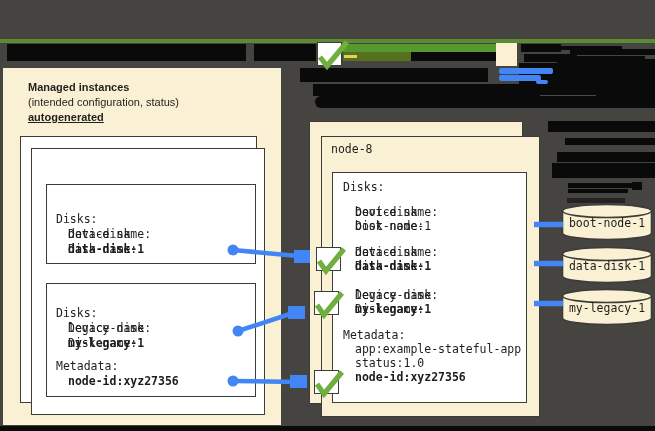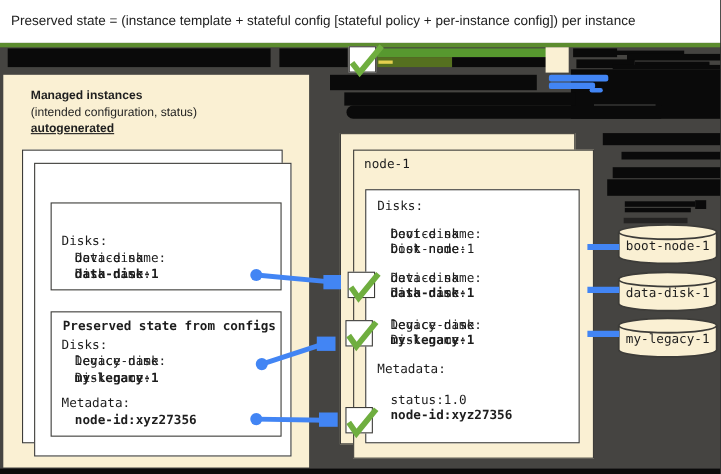--- a/index.html
+++ b/index.html
@@ -47,23 +47,20 @@
   .overlay{left:0;top:0;z-index:5;pointer-events:none;}
   .z2{z-index:2;}
   .z3{z-index:3;}
   .z4{z-index:4;}
 </style>
 </head>
 <body>
 
 <div id="stage">
 
-  <div class="banner">
-    <span>Preserved state = (instance template + stateful config [stateful policy + per-instance config]) per instance</span>
-  </div>
   <div class="greenline"></div>
 
   <div class="rd" style="left:7px;top:44px;width:239px;height:17px;"></div>
   <div class="rd" style="left:254px;top:44px;width:62px;height:17px;"></div>
   <div class="greenbar" style="left:343px;top:44px;width:154px;height:8px;"></div>
   <div class="olivebar" style="left:343px;top:52px;width:68px;height:9px;"></div>
   <div class="yellowdash" style="left:344px;top:55px;width:13px;height:3px;"></div>
   <div class="rd" style="left:411px;top:52px;width:86px;height:9px;"></div>
   <div class="creamsq" style="left:496px;top:43px;width:21px;height:23px;"></div>
   <div class="rd" style="left:521px;top:44px;width:40px;height:8px;"></div>
@@ -98,43 +95,43 @@
 
   <div class="sheet z2" style="left:20px;top:136px;width:237px;height:267px;"></div>
   <div class="sheet z3" style="left:31px;top:148px;width:234px;height:267px;"></div>
 
   <div class="whitebox z4" style="left:46px;top:184px;width:210px;height:80px;"></div>
   <div class="mono z4" style="left:56px;top:212px;">Disks:</div>
   <div class="mono z4" style="left:68px;top:227px;"><span>Device name: </span><span>data-disk</span></div>
   <div class="mono z4" style="left:68px;top:242px;"><span>Disk name: </span><b>data-disk-1</b></div>
 
   <div class="whitebox z4" style="left:46px;top:283px;width:210px;height:114px;"></div>
-  <div class="mono mtitle z4" style="left:57px;top:289px;">Preserved state from configs</div>
   <div class="mono z4" style="left:56px;top:306px;">Disks:</div>
   <div class="mono z4" style="left:68px;top:321px;"><span>Device name: </span><span>legacy-disk</span></div>
   <div class="mono z4" style="left:68px;top:336px;"><span>Disk name: </span><b>my-legacy-1</b></div>
   <div class="mono z4" style="left:56px;top:359px;">Metadata:</div>
   <div class="mono z4" style="left:68px;top:374px;"><b>node-id:xyz27356</b></div>
 
   <div class="creamsheet z2" style="left:309px;top:121px;width:214px;height:283px;"></div>
   <div class="creamsheet z3" style="left:321px;top:136px;width:219px;height:281px;"></div>
-  <div class="mono z4" style="left:331px;top:142px;">node-1</div>
+  <div class="mono z4" style="left:331px;top:142px;">node-8</div>
   <div class="whitebox z4" style="left:332px;top:172px;width:195px;height:231px;"></div>
   <div class="mono z4" style="left:343px;top:180px;">Disks:</div>
 
   <div class="mono z4" style="left:355px;top:205px;"><span>Device name: </span><span>boot-disk</span></div>
   <div class="mono z4" style="left:355px;top:219px;"><span>Disk name: </span><span>boot-node-1</span></div>
 
   <div class="mono z4" style="left:355px;top:245px;"><span>Device name: </span><span>data-disk</span></div>
   <div class="mono z4" style="left:355px;top:259px;"><span>Disk name: </span><b>data-disk-1</b></div>
 
   <div class="mono z4" style="left:355px;top:288px;"><span>Device name: </span><span>legacy-disk</span></div>
   <div class="mono z4" style="left:355px;top:302px;"><span>Disk name: </span><b>my-legacy-1</b></div>
 
   <div class="mono z4" style="left:343px;top:328px;">Metadata:</div>
+  <div class="mono z4" style="left:355px;top:342px;">app:example-stateful-app</div>
   <div class="mono z4" style="left:355px;top:356px;">status:1.0</div>
   <div class="mono z4" style="left:355px;top:370px;"><b>node-id:xyz27356</b></div>
 
   <div class="cb" style="left:317px;top:42px;">
     <svg width="36" height="32" viewBox="0 0 36 32">
         <polyline points="6,16 13,25 33,1" fill="none" stroke="#6fae3f" stroke-width="5.2"></polyline>
       </svg>
   </div>
   <div class="cb" style="left:316px;top:247px;">
     <svg width="34" height="30" viewBox="0 0 34 30">

